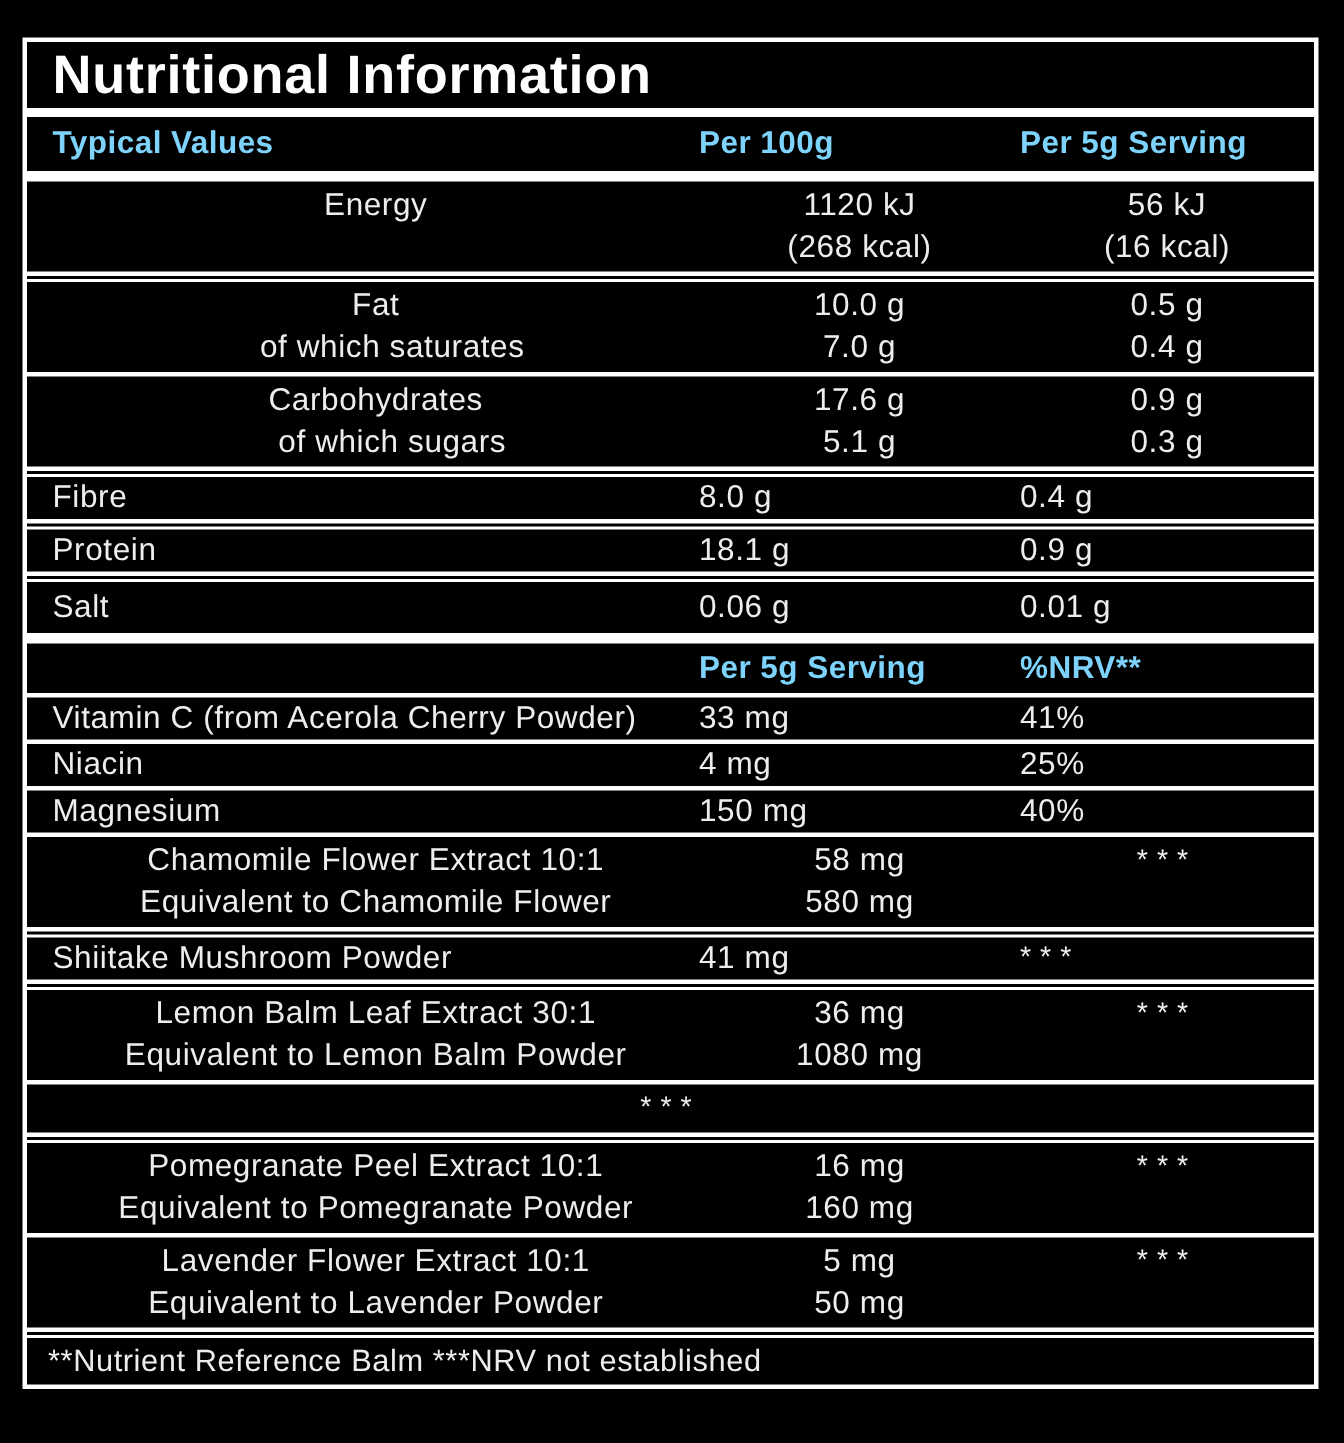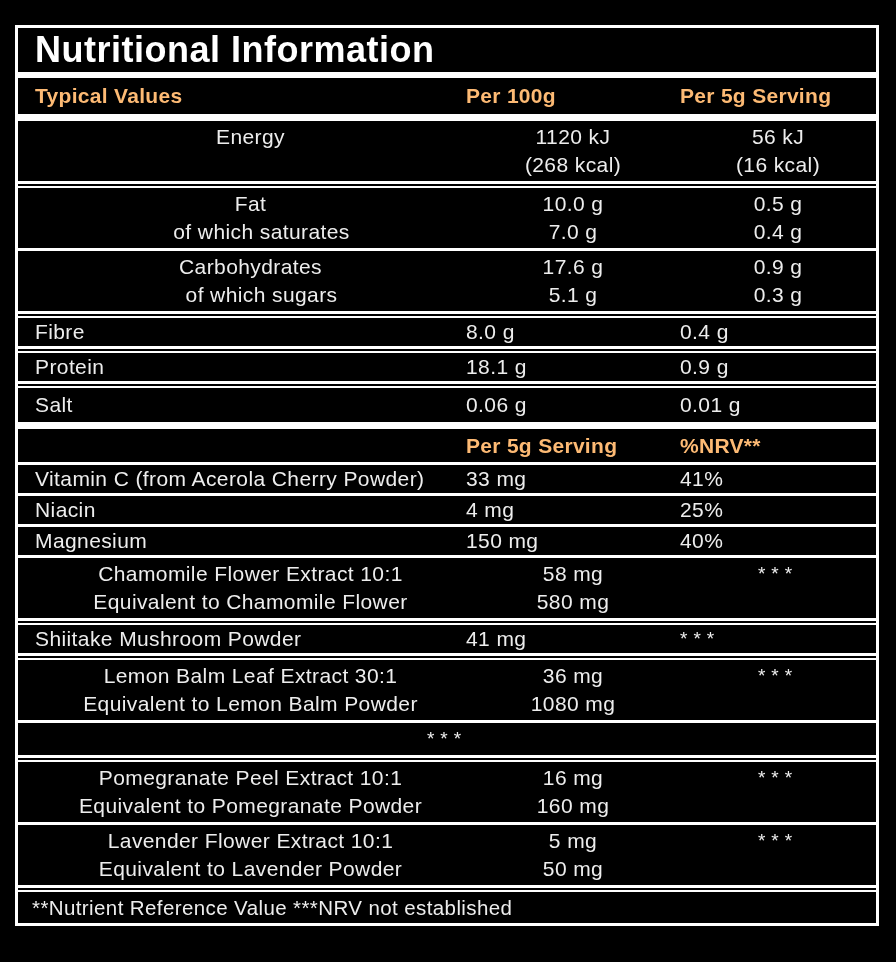--- a/index.html
+++ b/index.html
@@ -24,21 +24,21 @@
   .band7 { height: 7px; background: #fff; }
   .sep-s { height: 3px; background: #fff; }
   .sep-d { height: 7px; box-sizing: border-box; background: #000;
            border-top: 3px solid #fff; border-bottom: 2px solid #fff; }
   .row { display: flex; align-items: center; line-height: 28px;
          font-size: 21px; letter-spacing: 0.4px; }
   .c1 { width: 448px; padding-left: 17px; box-sizing: border-box; }
   .c1.indent { padding-left: 39px; }
   .c2 { width: 214px; }
   .c3 { flex: 1; }
-  .bold { font-weight: bold; color: #fdba74; letter-spacing: 0.3px; }
+  .bold { font-weight: bold; color: #7dd3fc; letter-spacing: 0.3px; }
   .header-row { height: 36px; }
   .vit-header-row { height: 33px; }
   .group { padding: 0; }
   .group.two { padding: 2px 0; text-align: center; }
   .group.tall { padding: 3px 0; }
   .stars { letter-spacing: 6px; font-size: 19px; }
   .footnote-row { height: 31px; display: flex; align-items: center;
                   padding-left: 14px; font-size: 20.5px; letter-spacing: 0.4px; }
 </style>
 </head>
@@ -227,16 +227,16 @@
     </div>
     <div class="row">
       <div class="c1">Equivalent to Lavender Powder</div>
       <div class="c2">50 mg</div>
       <div class="c3"></div>
     </div>
   </div>
   <div class="sep sep-d"></div>
 
   <div class="footnote-row">
-    <span>**Nutrient Reference Value ***NRV not established</span>
+    <span>**Nutrient Reference Balm ***NRV not established</span>
   </div>
 
 </div>
 
 </body></html>

